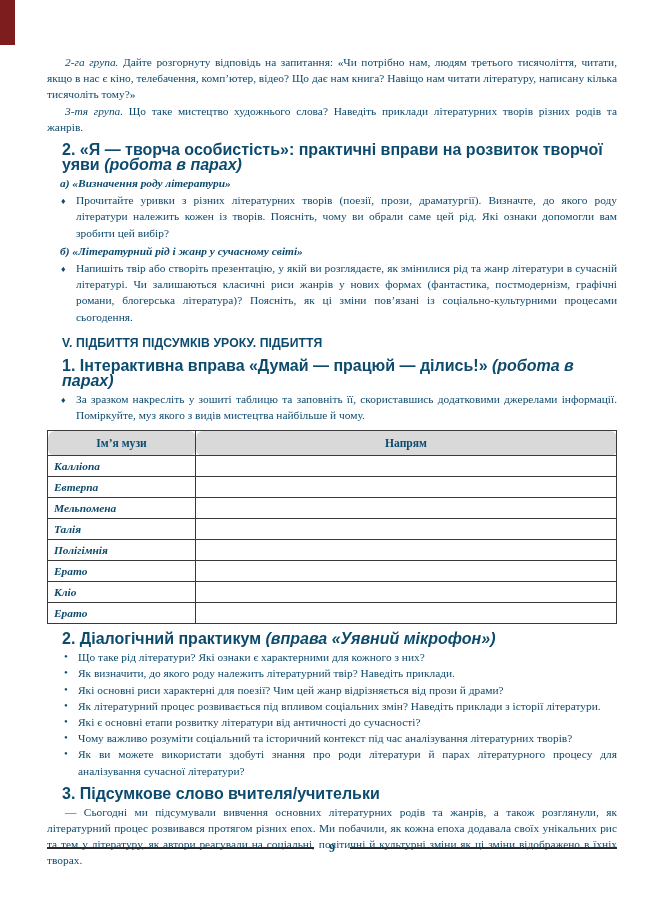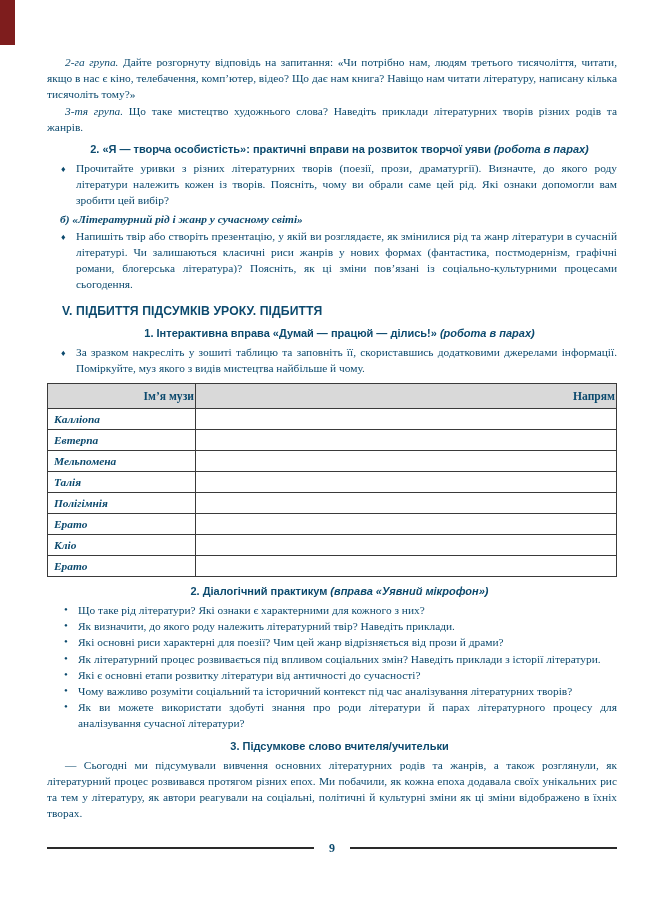--- a/index.html
+++ b/index.html
@@ -2,38 +2,38 @@
 <html lang="uk"><head>
 <meta charset="utf-8">
 <style>
   html,body{margin:0;padding:0;background:#ffffff;}
   .page{position:relative;width:650px;height:900px;background:#ffffff;overflow:hidden;
         font-family:"Liberation Serif",serif;color:#0c4a6e;}
   .edge-tab{position:absolute;left:0;top:0;width:15px;height:45px;}
   .content{position:absolute;left:47px;top:54px;width:570px;}
   p.body{font-size:11.4px;line-height:16.2px;text-align:justify;margin:0;text-indent:18px;}
   .lead{font-style:italic;}
-  .h-num{font-family:"Liberation Sans",sans-serif;font-weight:bold;font-size:11px;
-         line-height:15px;margin:7px 0 3px 15px;text-align:center;}
+  .h-num{font-family:"Liberation Sans",sans-serif;font-weight:bold;font-size:16px;
+         line-height:15px;margin:7px 0 3px 15px;}
   .h-num .it{font-style:italic;}
   .sec-head{font-family:"Liberation Sans",sans-serif;font-weight:bold;font-size:12.2px;
             line-height:16px;margin:10px 0 3px 15px;letter-spacing:.1px;}
   .subpoint{font-weight:bold;font-style:italic;font-size:11.4px;line-height:16.2px;
             margin:2px 0 1px 13px;}
   .bullet{position:relative;font-size:11.4px;line-height:16.2px;text-align:justify;
           margin:1px 0 2px 0;padding-left:29px;}
   .bullet .marker{position:absolute;left:14px;top:1px;font-size:9px;}
   .q-list{margin:2px 0 0 0;padding:0;list-style:none;}
   .q-item{position:relative;font-size:11.4px;line-height:16.2px;text-align:justify;
           padding-left:31px;margin:0;}
   .q-item .marker{position:absolute;left:17px;top:-1px;font-size:11px;}
   table.muse{border-collapse:collapse;width:570px;margin:7px 0 4px 0;
              font-size:11.4px;}
   table.muse th,table.muse td{border:1px solid #3a3a3a;}
-  table.muse th{font-weight:bold;text-align:right;height:22px;font-size:11.6px;}
+  table.muse th{font-weight:bold;text-align:center;height:22px;font-size:11.6px;border-radius:7px;}
   table.muse td{height:20px;padding:0 0 0 6px;margin-top:12px;}
   td.muse-name{font-weight:bold;font-style:italic;width:139px;}
   th.c1{width:145px;}
   .footer{position:absolute;left:47px;top:842px;width:570px;display:flex;align-items:center;}
   .rule{flex:1;height:2px;background:#2a2a2a;}
   .pnum{margin:0 15px;font-weight:bold;font-size:12px;line-height:12px;}
 </style>
 </head>
 <body>
 
@@ -41,20 +41,21 @@
   <div class="edge-tab" style="background-color: rgb(126, 29, 29);"></div>
 
   <div class="content">
 
     <p class="body"><span class="lead">2-га група.</span><span> Дайте розгорнуту відповідь на запитання: «Чи потрібно нам, людям третього тисячоліття, читати, якщо в нас є кіно, телебачення, комп’ютер, відео? Що дає нам книга? Навіщо нам читати літературу, написану кілька тисячоліть тому?»</span></p>
 
     <p class="body"><span class="lead">3-тя група.</span><span> Що таке мистецтво художнього слова? Наведіть приклади літературних творів різних родів та жанрів.</span></p>
 
     <div class="h-num"><span>2. «Я — творча особистість»: практичні вправи на розвиток творчої уяви </span><span class="it">(робота в парах)</span></div>
 
+    <div class="subpoint">а) «Визначення роду літератури»</div>
 
     <div class="bullet"><span class="marker">♦</span><span>Прочитайте уривки з різних літературних творів (поезії, прози, драматургії). Визначте, до якого роду літератури належить кожен із творів. Поясніть, чому ви обрали саме цей рід. Які ознаки допомогли вам зробити цей вибір?</span></div>
 
     <div class="subpoint">б) «Літературний рід і жанр у сучасному світі»</div>
 
     <div class="bullet"><span class="marker">♦</span><span>Напишіть твір або створіть презентацію, у якій ви розглядаєте, як змінилися рід та жанр літератури в сучасній літературі. Чи залишаються класичні риси жанрів у нових формах (фантастика, постмодернізм, графічні романи, блогерська література)? Поясніть, як ці зміни пов’язані із соціально-культурними процесами сьогодення.</span></div>
 
     <div class="sec-head">V. ПІДБИТТЯ ПІДСУМКІВ УРОКУ. ПІДБИТТЯ</div>
 
     <div class="h-num"><span>1. Інтерактивна вправа «Думай — працюй — ділись!» </span><span class="it">(робота в парах)</span></div>

